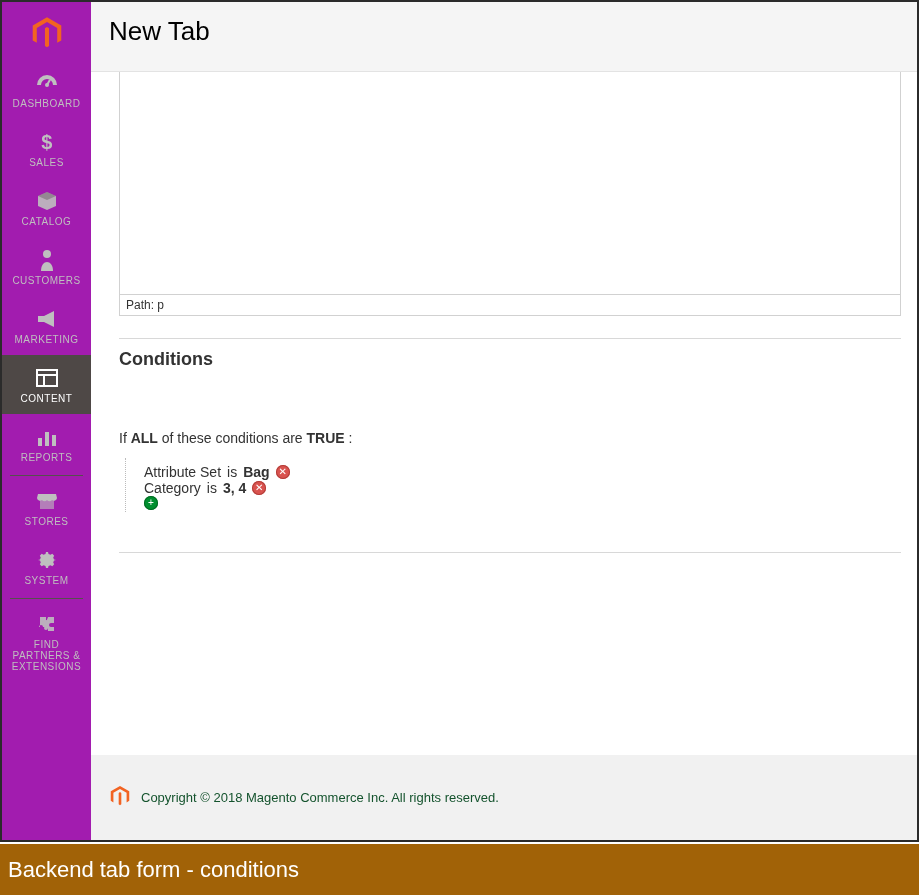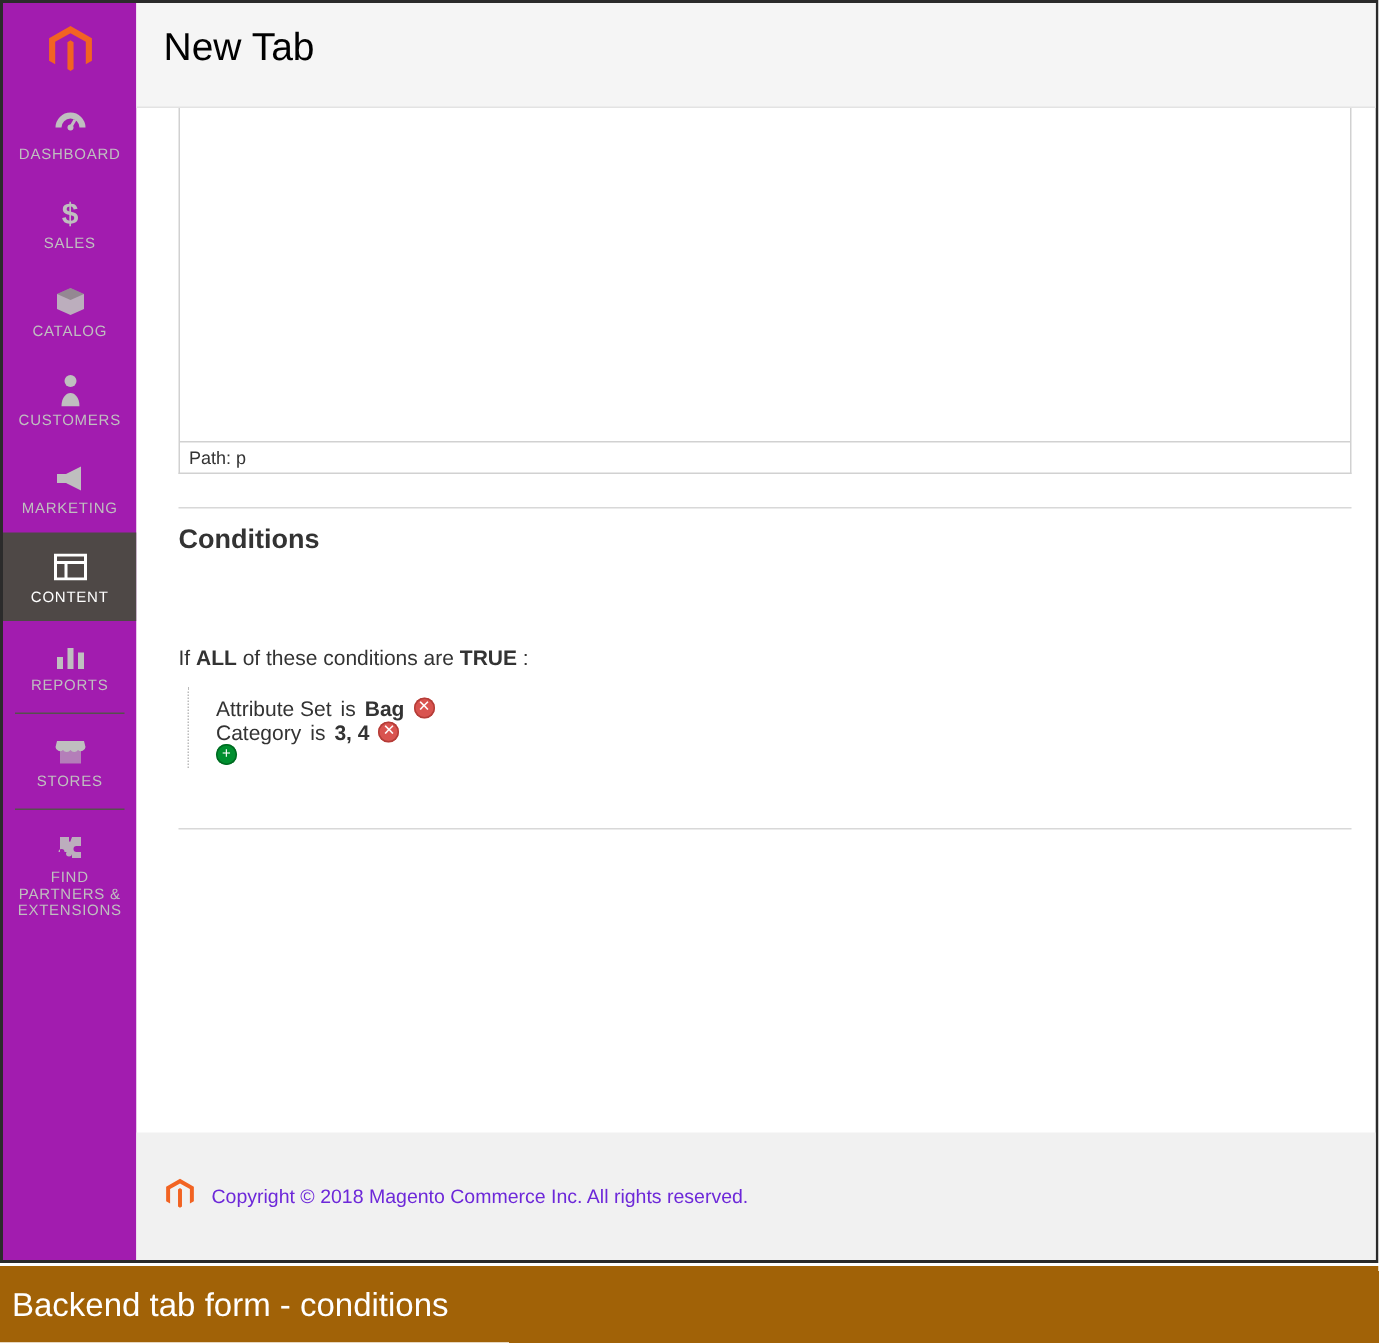--- a/index.html
+++ b/index.html
@@ -40,21 +40,21 @@
     .cond-row { font-size: 14px; color: #333; display: flex; align-items: center; gap: 6px; }
     .cond-row .val { font-weight: 700; }
 
     .icon-circle { width: 14px; height: 14px; border-radius: 50%; display: inline-flex; align-items: center; justify-content: center; font-size: 10px; line-height: 1; cursor: pointer; }
     .remove { background: #d9534f; color: #fff; box-shadow: 0 0 0 1px #b33d38 inset; }
     .add { background: #008f2f; color: #fff; box-shadow: 0 0 0 1px #006a22 inset; }
 
     .section-end-hr { border: none; border-top: 1px solid #d8d8d8; margin: 40px 0 0 0; }
 
     
-    .footer { background: #f1f1f1; padding: 30px 18px; color: #6d28d9; font-size: 13px; display: flex; align-items: center; gap: 10px; margin-top: 22px; }
+    .footer { background: #f1f1f1; padding: 30px 18px; color: #14532d; font-size: 13px; display: flex; align-items: center; gap: 10px; margin-top: 22px; }
 
     
     .caption-bar { position: absolute; left: 0; top: 844px; width: 919px; height: 51px; background: #a16207; color: #fff; display: flex; align-items: center; padding: 0 8px; font-size: 22px; }
 
     
     .logo svg { width: 34px; height: 34px; }
     .footer svg { width: 22px; height: 22px; }
   </style>
 </head>
 <body>
@@ -144,20 +144,28 @@
     <div class="nav-item">
       <span class="nav-icon">
           <svg width="22" height="18" viewBox="0 0 22 18">
             <path fill="currentColor" d="M2 2h18l1 4a3 3 0 0 1-5 2 3 3 0 0 1-5 0 3 3 0 0 1-5 0 3 3 0 0 1-5-2z"></path>
             <rect x="4" y="8" width="14" height="9" fill="currentColor" opacity="0.6"></rect>
           </svg>
         </span>
       <span class="nav-label">STORES</span>
     </div>
 
+    <div class="nav-item">
+      <span class="nav-icon">
+          <svg width="20" height="20" viewBox="0 0 20 20">
+            <path fill="currentColor" d="M10 6a4 4 0 1 0 0 8 4 4 0 0 0 0-8zm9 4l-2-.5-.8-2 1-1.8-1.9-1.9-1.8 1-2-.8L11 2H9l-.5 2-2 .8-1.8-1L2.8 5.7l1 1.8-.8 2L1 10v0l2 .5.8 2-1 1.8 1.9 1.9 1.8-1 2 .8.5 2h2l.5-2 2-.8 1.8 1 1.9-1.9-1-1.8.8-2z"></path>
+          </svg>
+        </span>
+      <span class="nav-label">SYSTEM</span>
+    </div>
 
     <div class="nav-separator"></div>
 
     <div class="nav-item">
       <span class="nav-icon">
           <svg width="20" height="20" viewBox="0 0 20 20">
             <path fill="currentColor" d="M3 3h6v3a2 2 0 1 1 0 4v3H6a2 2 0 1 0-4 0v0H3z M11 3h6v6h-3a2 2 0 1 0 0 4h3v4h-6v-3a2 2 0 1 1-4 0v0z" opacity="0.9"></path>
           </svg>
         </span>
       <span class="nav-label">FIND PARTNERS &amp; EXTENSIONS</span>

